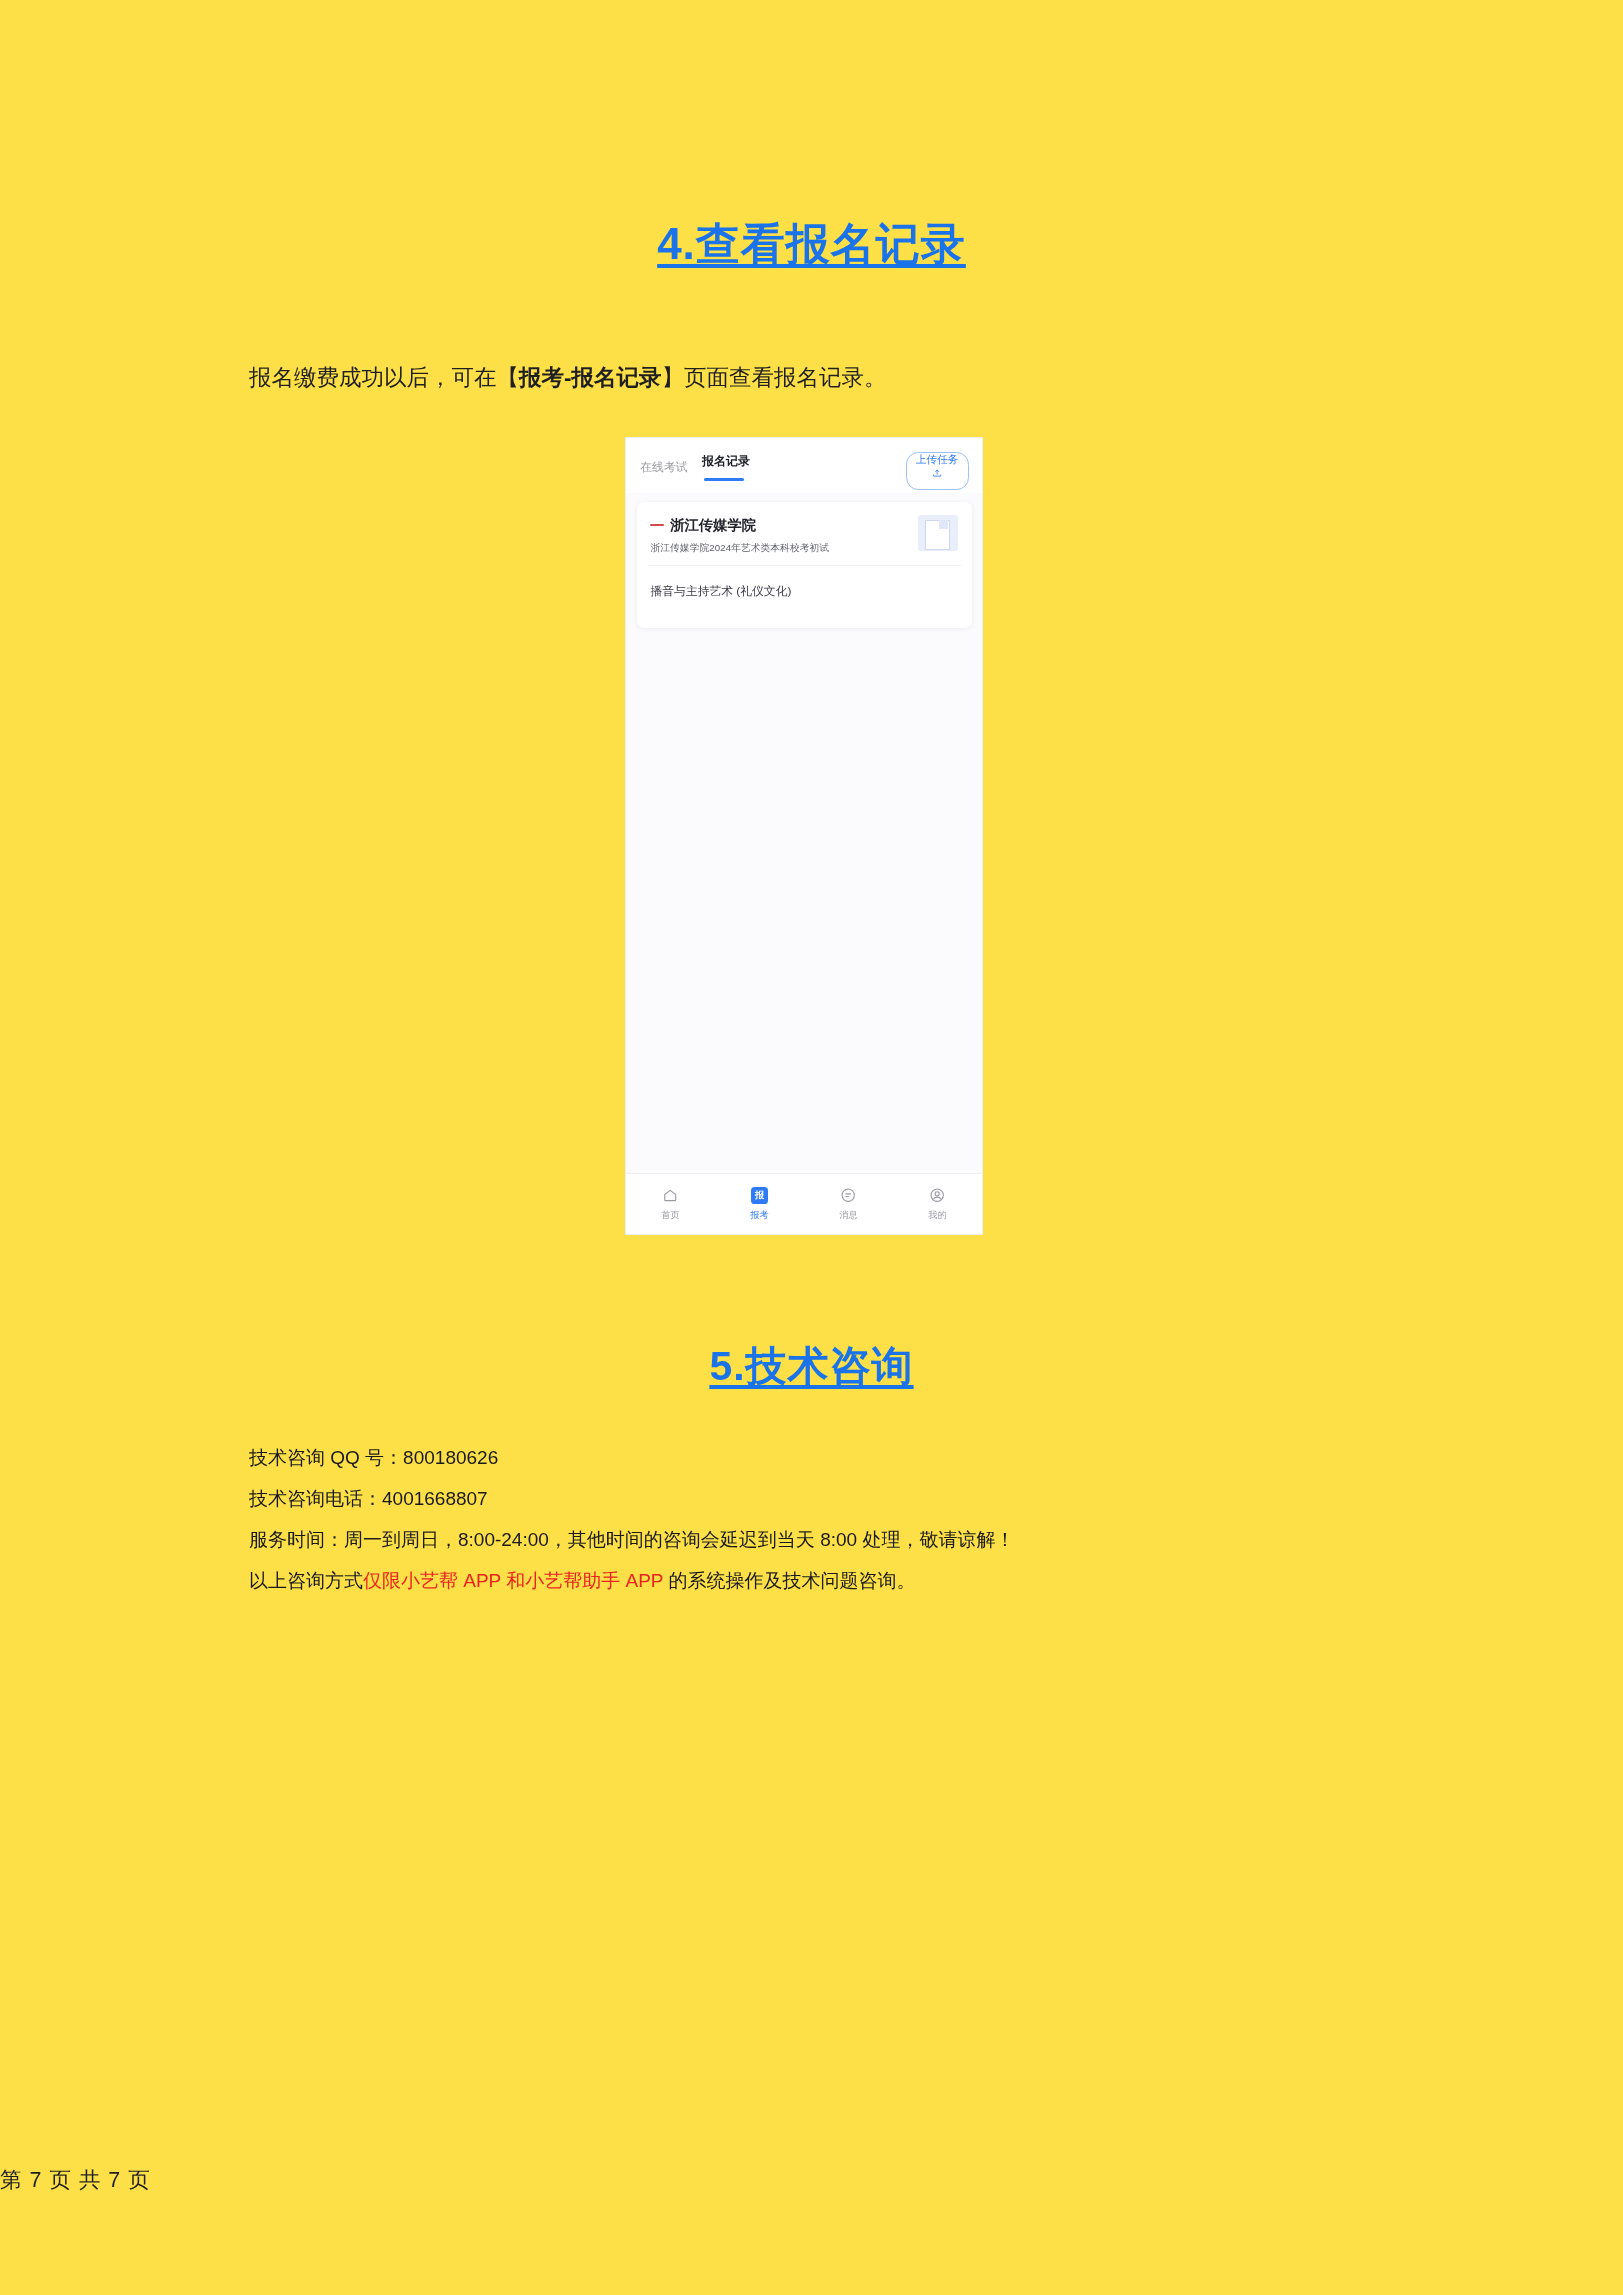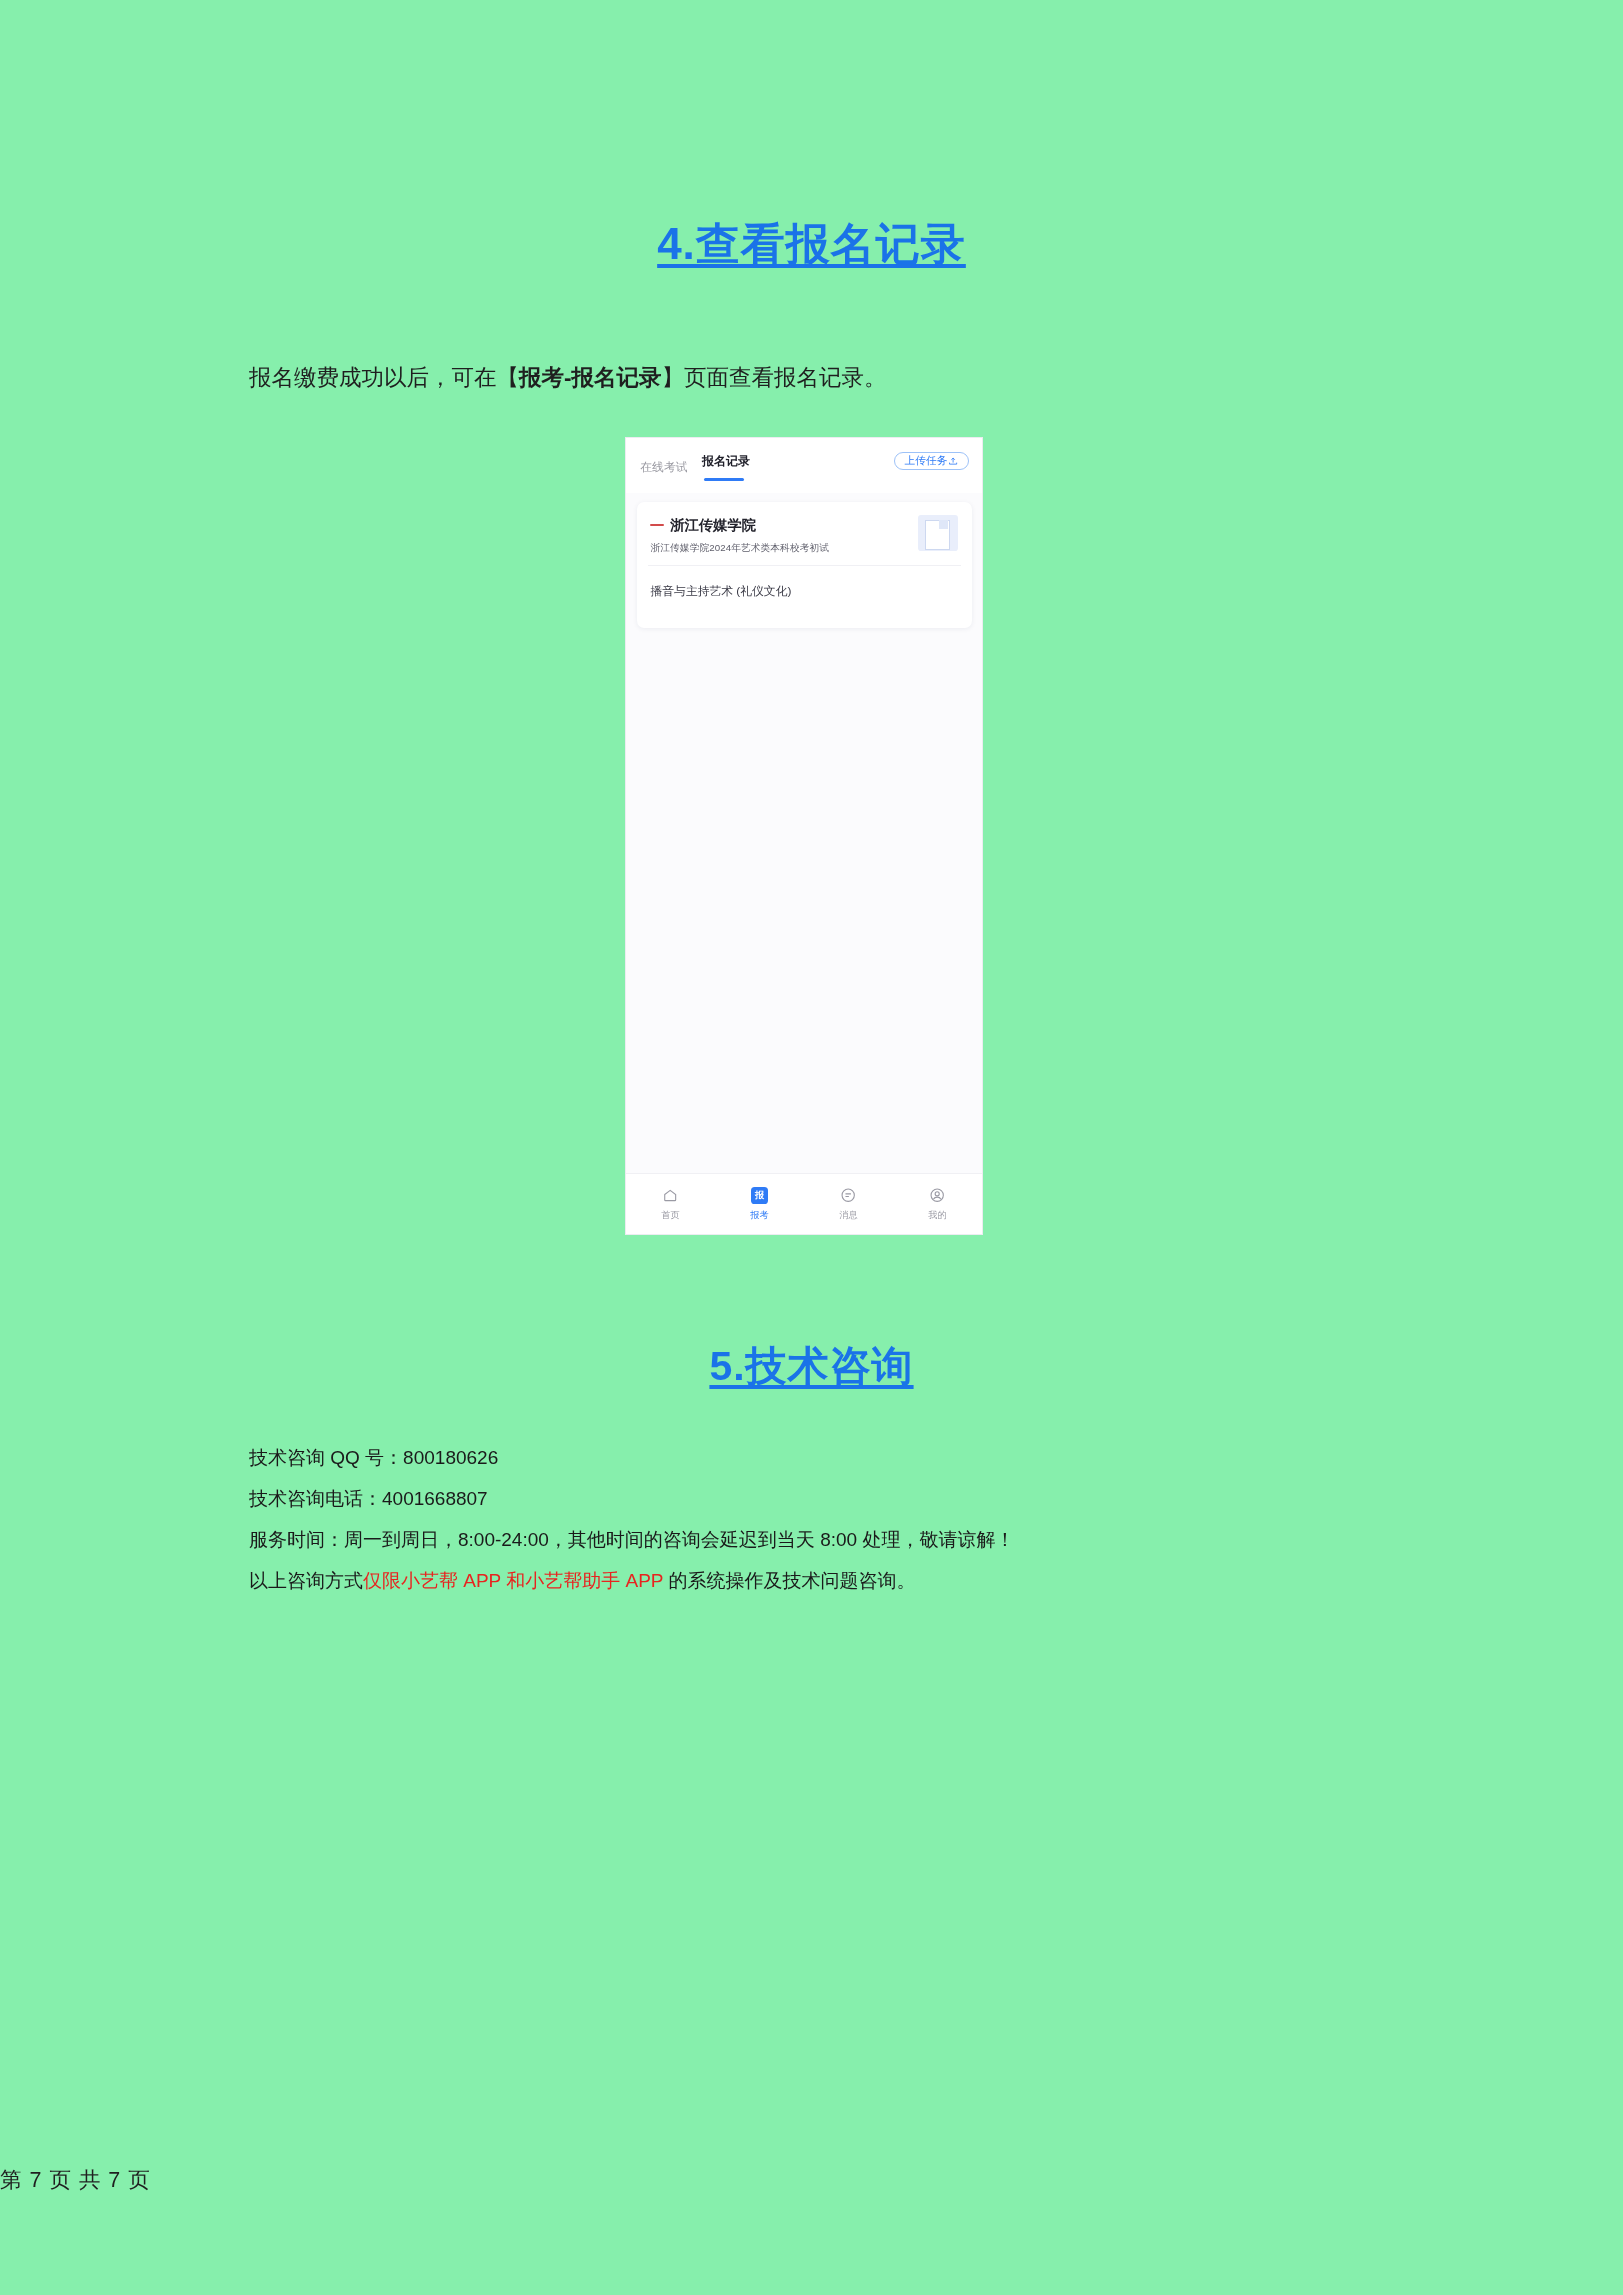--- a/index.html
+++ b/index.html
@@ -8,21 +8,21 @@
     background: #ffffff;
   }
   body {
     font-family: "Liberation Sans", sans-serif;
     color: #1a1a1a;
   }
   .page {
     position: relative;
     width: 1623px;
     height: 2295px;
-    background: #86efac;
+    background: #fde047;
     overflow: hidden;
     box-sizing: border-box;
   }
   .content {
     position: absolute;
     left: 0;
     top: 0;
     width: 1623px;
     height: 2295px;
   }
@@ -141,31 +141,32 @@
     top: 40px;
     width: 40px;
     height: 3.1px;
     background: #2f7bf6;
     border-radius: 1.5px;
   }
   .upload-btn {
     position: absolute;
     right: 13.3px;
     top: 14.3px;
-    height: 18px;
+    height: 38px;
     padding: 0 9.2px;
     border: 0.8px solid #9dc2f8;
     border-radius: 12.3px;
     color: #2f7bf6;
     font-size: 10.7px;
     display: flex;
     align-items: center;
     gap: 1px;
     background: #ffffff;
     box-sizing: border-box;
+    flex-direction: column;
   }
   .upload-btn svg { display: block; }
 
   .card {
     position: absolute;
     left: 11.2px;
     top: 64px;
     width: 335px;
     height: 126px;
     background: #ffffff;

